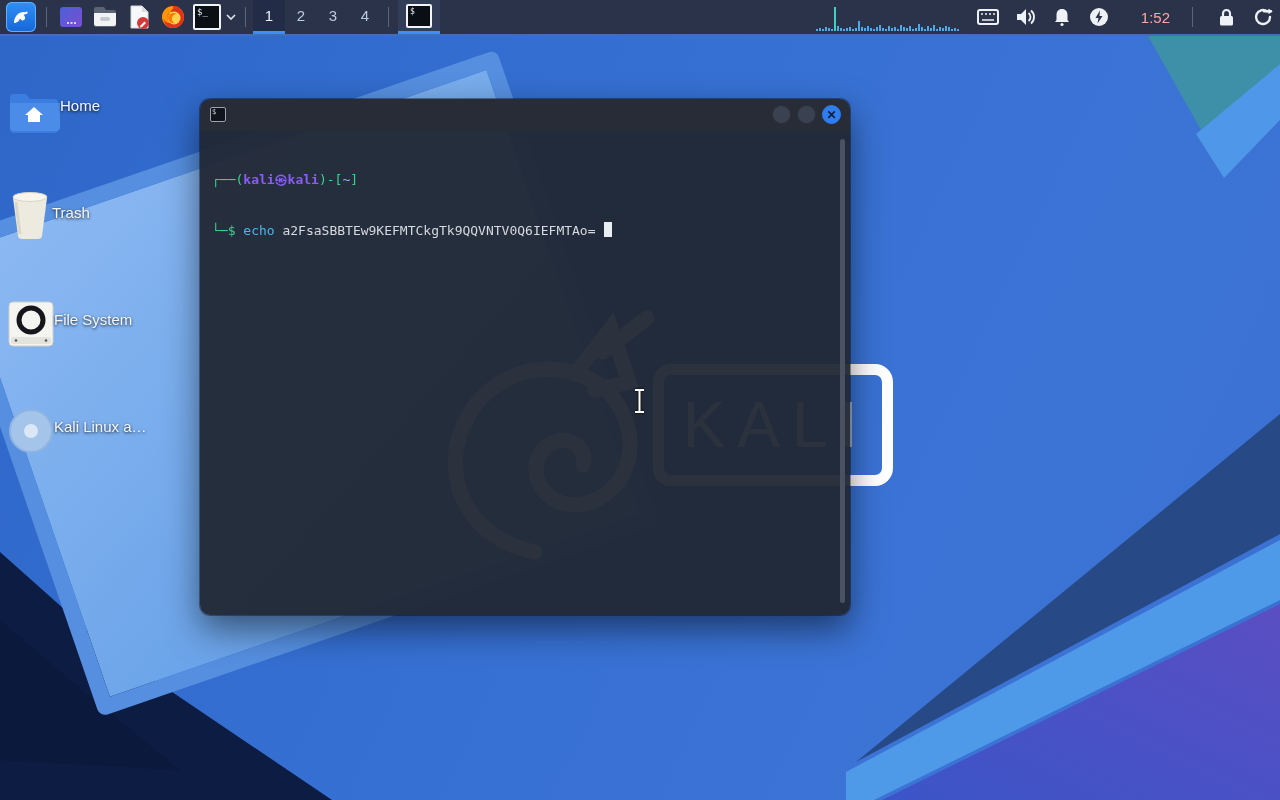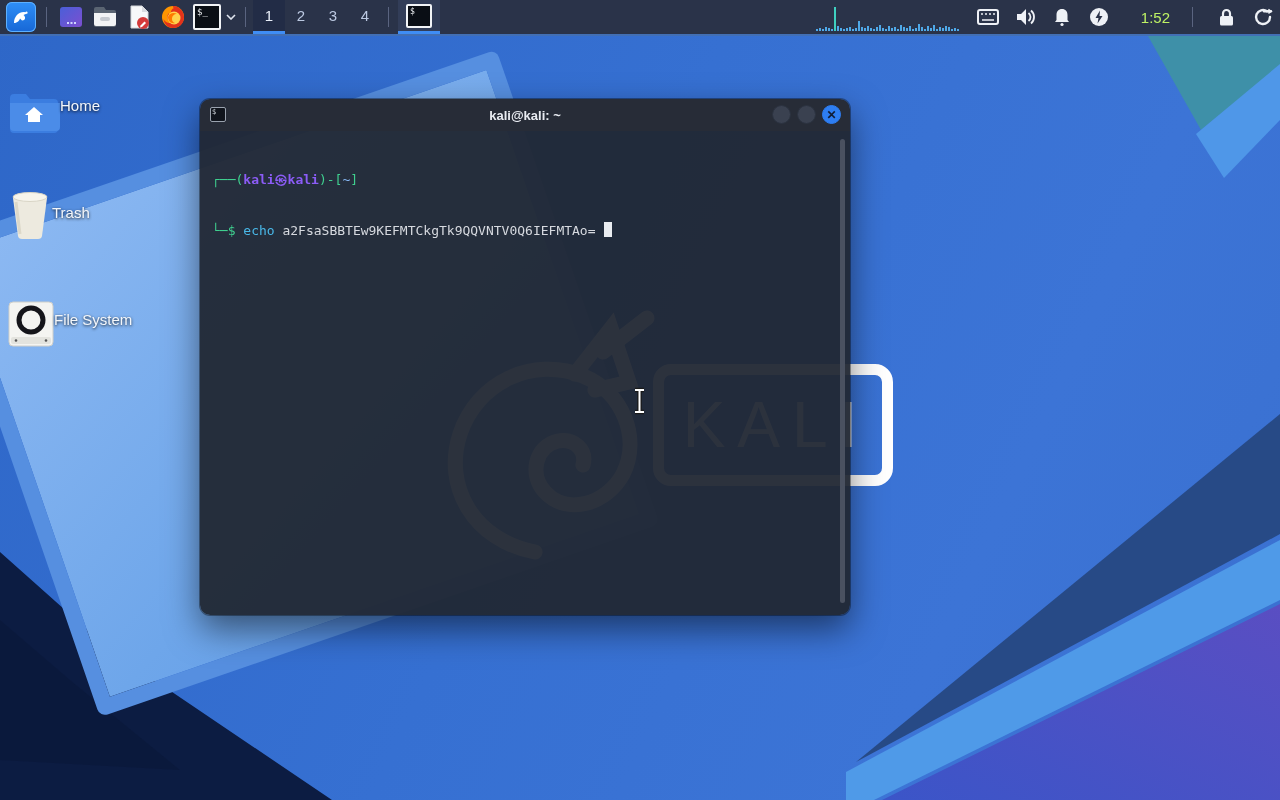--- a/index.html
+++ b/index.html
@@ -53,21 +53,21 @@
     background:#0a0e15;border:2px solid #f2f4f7;border-radius:2px;
     color:#f2f4f7;font-family:"DejaVu Sans Mono",monospace;
     display:flex;align-items:flex-start;justify-content:flex-start;
   }
   .mini-term.launch{width:22px;height:20px;font-size:9px;line-height:9px;padding:2px 0 0 2px;}
   .mini-term.task{width:20px;height:18px;font-size:8px;line-height:8px;padding:2px 0 0 2px;}
   .p-right{margin-left:auto;display:flex;align-items:center;gap:15px;}
   .cpu{position:relative;width:146px;height:30px;flex:none;}
   .cpu .bar{position:absolute;bottom:1px;width:2px;background:#4fa9e8;}
   .tray-ico{width:22px;height:22px;display:flex;align-items:center;justify-content:center;flex:none;}
-  .clock{font-size:15px;color:#bef264;margin-left:16px;}
+  .clock{font-size:15px;color:#fca5a5;margin-left:16px;}
   
   .dicons{position:absolute;left:8px;top:48px;width:104px;z-index:2;}
   .dicon{width:104px;height:107px;display:flex;flex-direction:row;align-items:center;cursor:default;}
   .dicon .art{height:62px;display:flex;align-items:flex-end;justify-content:center;}
   .dicon .lbl{
     margin-top:8px;font-size:15px;color:#f4f7fb;text-align:center;
     text-shadow:0 1px 3px rgba(0,0,0,.85);white-space:nowrap;
   }
   
   .term{
@@ -175,27 +175,36 @@
         <rect x="1" y="1" width="44" height="44" rx="4" fill="#f4f4f1" stroke="#cfcfca"></rect>
         <circle cx="23" cy="19" r="12" fill="none" stroke="#15151a" stroke-width="5"></circle>
         <rect x="3" y="36" width="40" height="7" rx="2" fill="#e3e3de"></rect>
         <circle cx="8" cy="39.5" r="1.3" fill="#555"></circle>
           <circle cx="38" cy="39.5" r="1.3" fill="#555"></circle>
       </svg>
     </div>
     <div class="lbl">File System</div>
   </div>
 
+  <div class="dicon">
+    <div class="art">
+      <svg width="46" height="46" viewBox="0 0 46 46">
+        <circle cx="23" cy="23" r="21" fill="#a4c4ea"></circle>
+        <circle cx="23" cy="23" r="21" fill="none" stroke="#8fb4e0" stroke-width="2"></circle>
+        <circle cx="23" cy="23" r="7" fill="#d9e7f6"></circle>
+      </svg>
+    </div>
+    <div class="lbl">Kali Linux a…</div>
+  </div>
 
 </div>
 
 <div class="term">
   <div class="tbar">
     <div class="app-ico">$</div>
-    <div class="ttl">kali@kali: ~</div>
     <div class="tbtns">
       <div class="tbtn"></div>
       <div class="tbtn"></div>
       <div class="tbtn close">✕</div>
     </div>
   </div>
   <div class="tcontent">
     <div><span style="color:#3fcf8f">┌──(</span><span style="color:#8b5cf6;font-weight:bold">kali㉿kali</span><span style="color:#3fcf8f">)-[</span><span style="color:#86b7f2">~</span><span style="color:#3fcf8f">]</span></div>
     <div><span style="color:#3fcf8f">└─$</span><span> </span><span style="color:#49b8e8">echo</span><span> </span><span>a2FsaSBBTEw9KEFMTCkgTk9QQVNTV0Q6IEFMTAo=</span><span class="cursor-blk"></span></div>
     <div class="sbar"></div>

